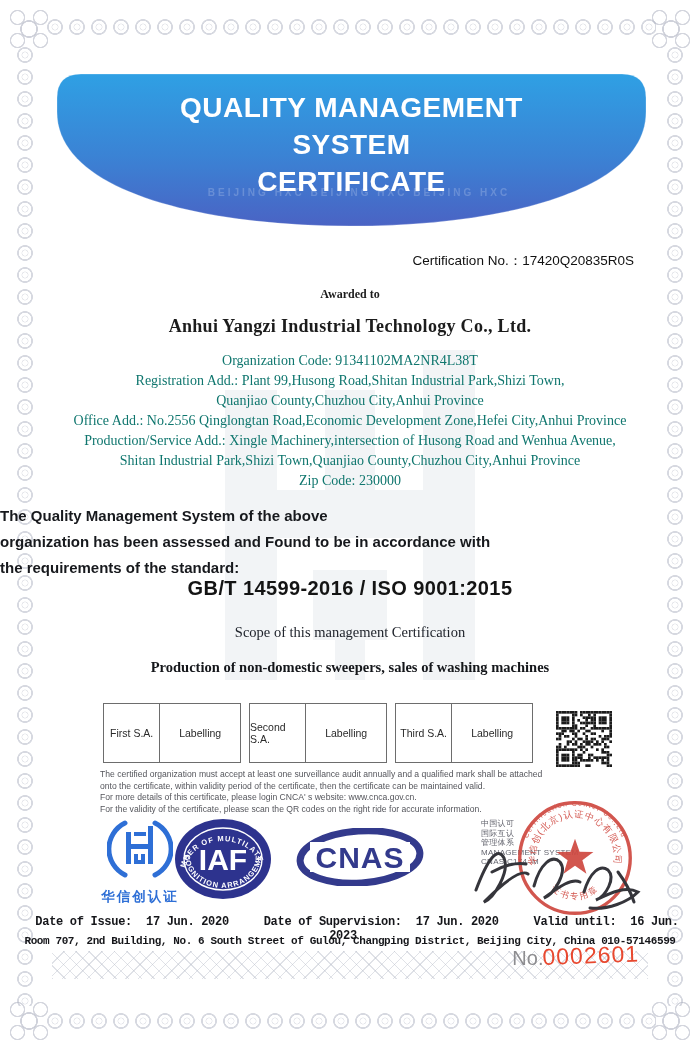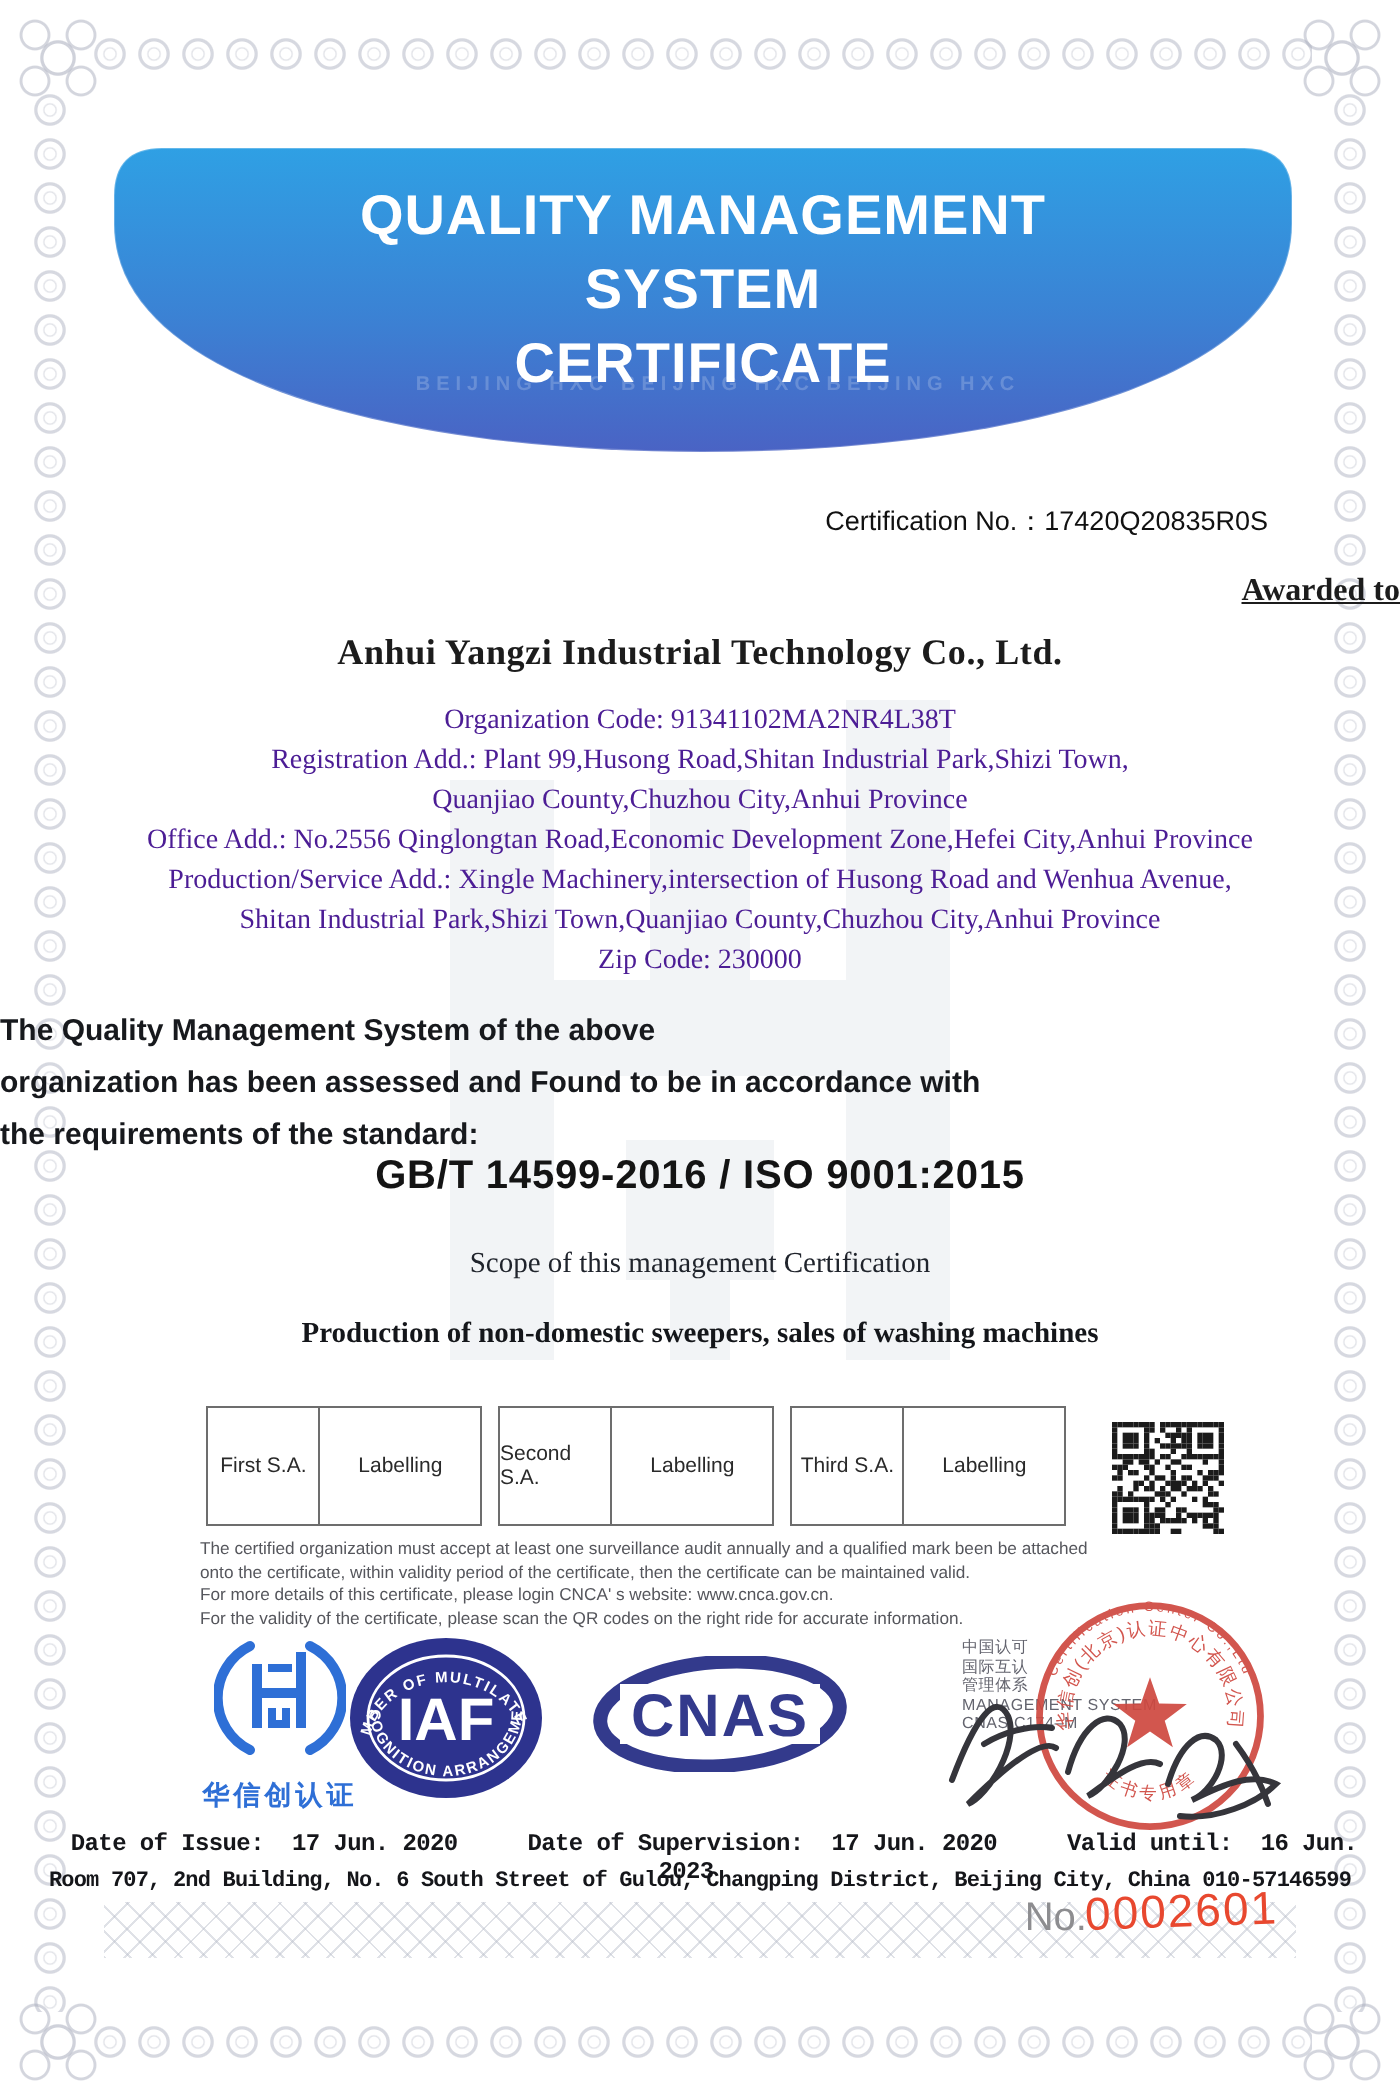--- a/index.html
+++ b/index.html
@@ -57,30 +57,30 @@
     position:absolute;left:15px;right:0;bottom:28px;text-align:center;
     color:rgba(255,255,255,.2);font-size:10px;letter-spacing:3px;font-weight:bold;
   }
 
   
   .cert-no{
     position:absolute;top:252px;right:66px;
     font-weight:normal;font-size:13.5px;color:#111;
   }
   .awarded{
-    position:absolute;top:287px;left:0;width:100%;text-align:right;
-    font-family:"Liberation Serif",serif;font-weight:bold;font-size:16px;text-decoration:underline;
+    position:absolute;top:287px;left:0;width:100%;text-align:center;
+    font-family:"Liberation Serif",serif;font-weight:bold;font-size:12px;
   }
   .company{
     position:absolute;top:316px;left:0;width:100%;text-align:center;
     font-family:"Liberation Serif",serif;font-weight:bold;font-size:18px;letter-spacing:.3px;
   }
   .details{
     position:absolute;top:351px;left:0;width:100%;text-align:center;
-    font-family:"Liberation Serif",serif;font-size:14px;line-height:20px;color:#4c1d95;
+    font-family:"Liberation Serif",serif;font-size:14px;line-height:20px;color:#0f766e;
   }
   .statement{
     position:absolute;top:503px;left:0;width:100%;text-align:left;
     font-weight:bold;font-size:15px;line-height:26px;color:#17191d;
   }
   .standard{
     position:absolute;top:577px;left:0;width:100%;text-align:center;
     font-weight:bold;font-size:20px;letter-spacing:.4px;color:#141414;
   }
   .scope-heading{
@@ -469,21 +469,21 @@
         <rect x="0.00" y="53.33" width="2.67" height="2.67" fill="#1b1b1b"></rect>
         <rect x="2.67" y="53.33" width="2.67" height="2.67" fill="#1b1b1b"></rect>
         <rect x="5.33" y="53.33" width="2.67" height="2.67" fill="#1b1b1b"></rect>
         <rect x="8.00" y="53.33" width="2.67" height="2.67" fill="#1b1b1b"></rect>
         <rect x="10.67" y="53.33" width="2.67" height="2.67" fill="#1b1b1b"></rect>
         <rect x="13.33" y="53.33" width="2.67" height="2.67" fill="#1b1b1b"></rect>
         <rect x="16.00" y="53.33" width="2.67" height="2.67" fill="#1b1b1b"></rect>
       </svg></div>
 
   <div class="fine-print">
-    <div>The certified organization must accept at least one surveillance audit annually and a qualified mark been be attached</div>
+    <div>The certified organization must accept at least one surveillance audit annually and a qualified mark shall be attached</div>
     <div>onto the certificate, within validity period of the certificate, then the certificate can be maintained valid.</div>
     <div>For more details of this certificate, please login CNCA' s website: www.cnca.gov.cn.</div>
     <div>For the validity of the certificate, please scan the QR codes on the right ride for accurate information.</div>
   </div>
 
   <div class="logo-hxc">
     <svg width="66" height="66" viewBox="0 0 66 66" xmlns="http://www.w3.org/2000/svg">
       <g stroke="#2e6fd6" stroke-width="5" fill="none" stroke-linecap="round">
         <path d="M18,7 A29,29 0 0 0 18,59"></path>
         <path d="M48,7 A29,29 0 0 1 48,59"></path>

